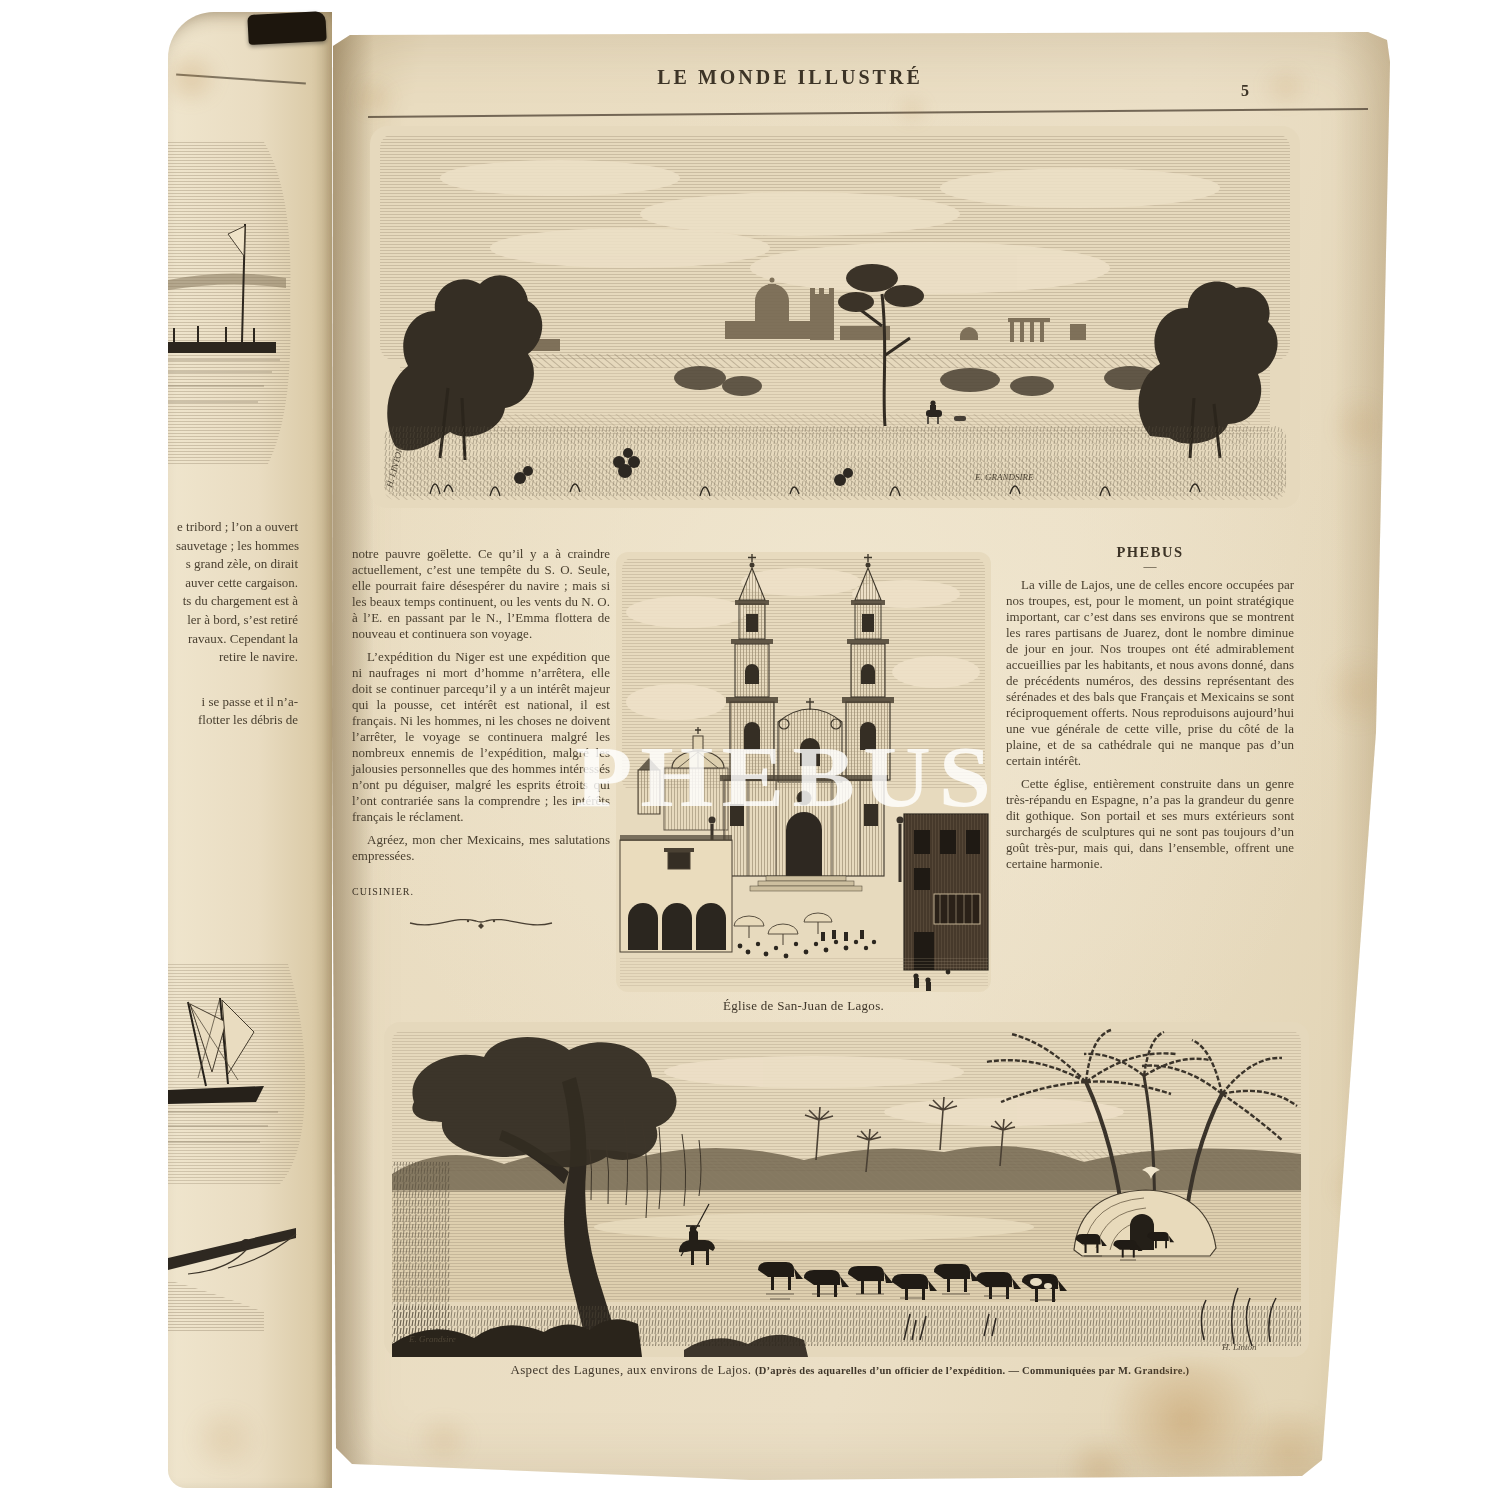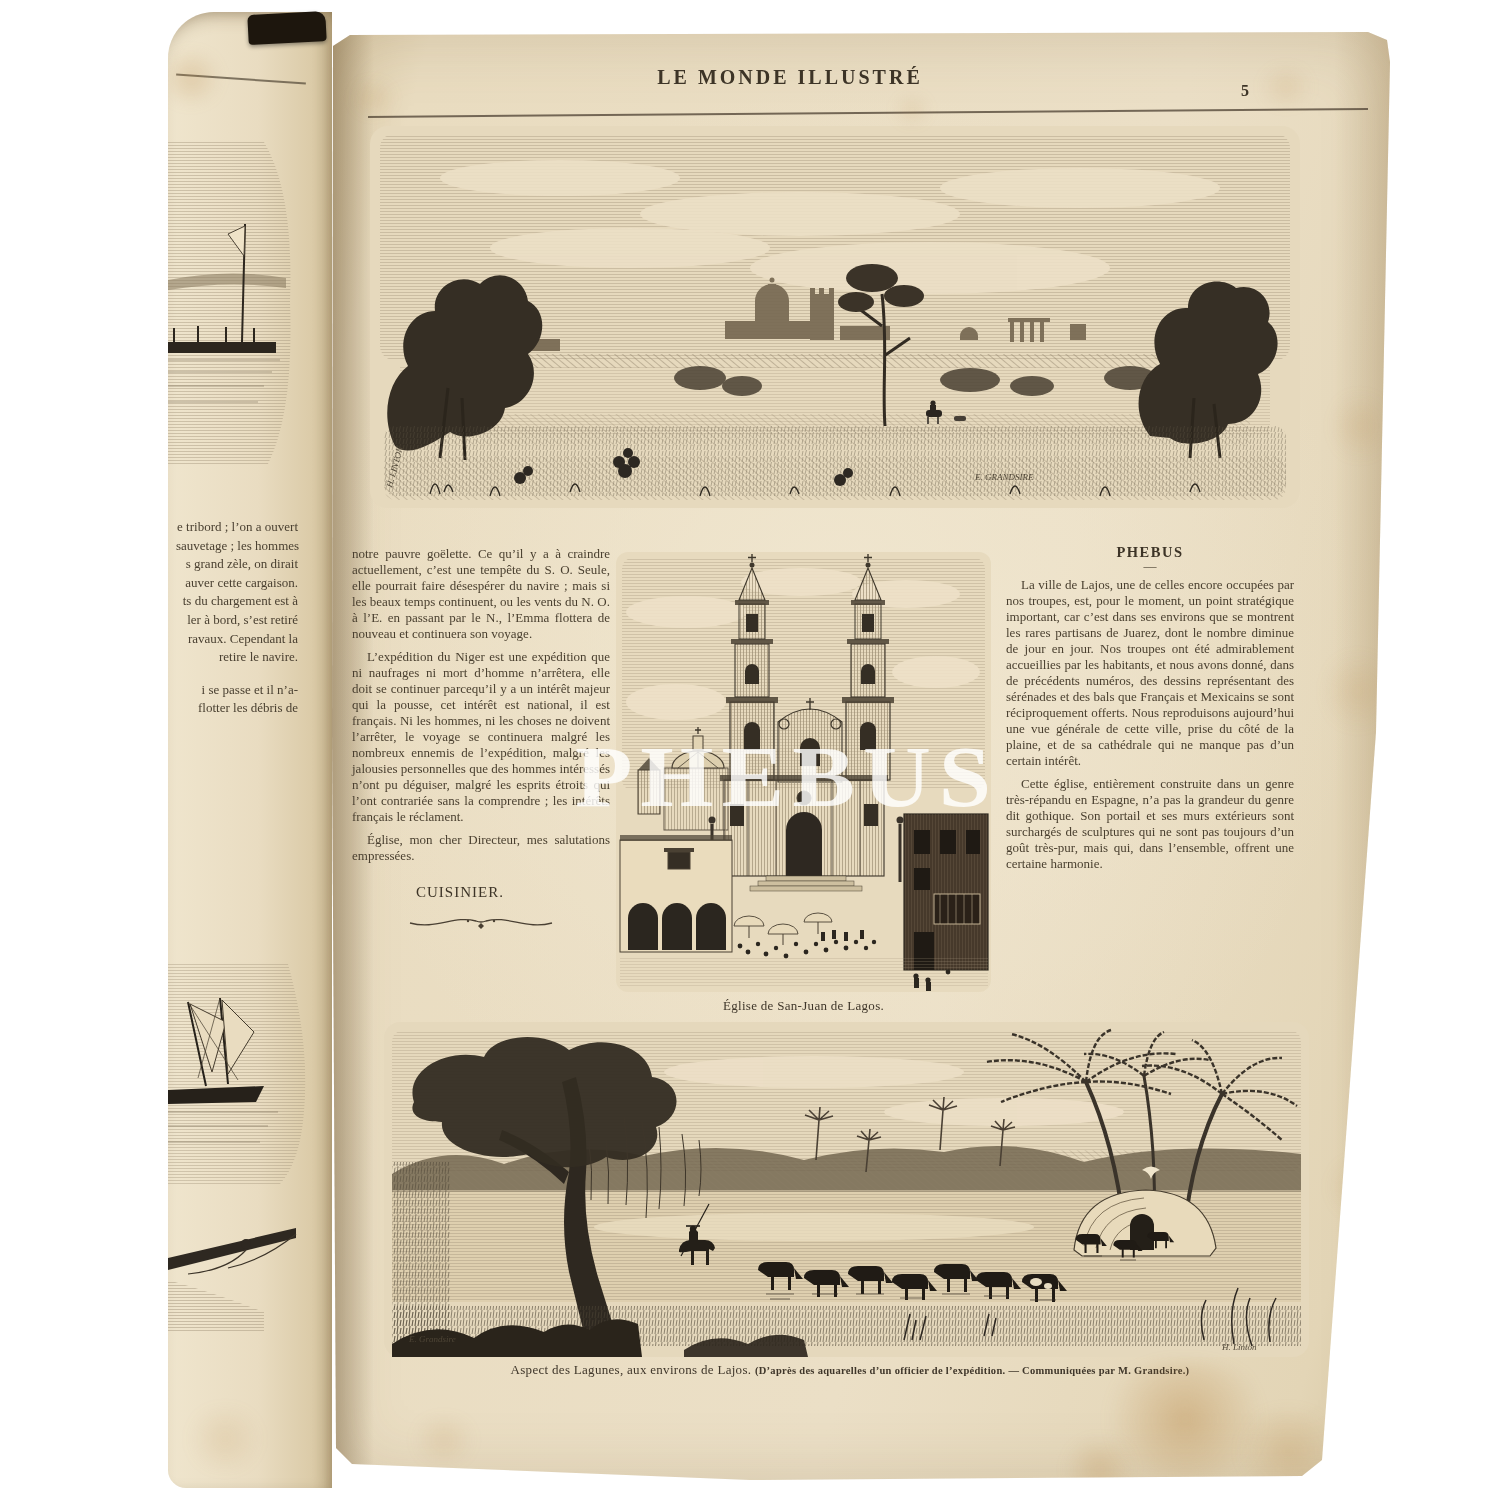--- a/index.html
+++ b/index.html
@@ -8,21 +8,21 @@
   
   .left-page{position:absolute;left:168px;top:12px;width:164px;height:1476px;
     background:linear-gradient(to right,#efe5cd 0%,#e9dcc1 55%,#dbcba8 88%,#cdbb95 100%);
     border-radius:46px 0 0 18px;overflow:hidden;
     box-shadow:inset 0 14px 18px -12px rgba(96,72,38,.45), inset -10px 0 16px -8px rgba(96,72,38,.40);}
   .left-rule{position:absolute;left:8px;top:66px;width:130px;height:2px;background:#5a4f3e;
     transform:rotate(4deg);opacity:.75;}
   .left-frag{position:absolute;right:34px;top:506px;width:122px;text-align:right;
     font-size:13px;line-height:18.6px;color:#4a4031;}
   .left-frag div{white-space:nowrap;}
-  .left-frag div.gap{margin-top:14px;}
+  .left-frag div.gap{margin-top:26px;}
   
   .binding{position:absolute;left:248px;top:13px;width:78px;height:30px;background:#1d160d;
     border-radius:6px 10px 4px 4px;transform:rotate(-3deg);
     box-shadow:0 2px 4px rgba(0,0,0,.4);}
   
   .main-page{position:absolute;left:330px;top:32px;width:1062px;height:1452px;
     background:
       radial-gradient(ellipse 70% 55% at 48% 42%, #f0e6cf 0%, rgba(240,230,207,0) 70%),
       linear-gradient(105deg,#ddcdab 0%, #e9dcc0 7%, #ebdfc6 60%, #e3d5b6 92%, #d6c5a0 100%);
     clip-path:polygon(3px 14px,20px 3px,1038px 0px,1057px 8px,1060px 30px,1046px 700px,992px 1428px,972px 1444px,420px 1448px,22px 1432px,6px 1416px,2px 700px);
@@ -45,21 +45,21 @@
   .cap{position:absolute;text-align:center;font-size:13px;color:#3f362a;letter-spacing:.3px;}
   .smallcaps{font-variant:small-caps;letter-spacing:1px;}
   .cap-detail{font-size:10.5px;font-weight:bold;}
   
   .page-col{position:absolute;font-size:13px;line-height:16px;text-align:justify;color:#493f2f;}
   .page-col p{margin:0 0 7px;text-indent:15px;}
   .page-col p.no-indent{text-indent:0;}
   .col-head{font-size:14.5px;font-weight:bold;text-align:center;letter-spacing:1.5px;
     text-indent:0 !important;margin-bottom:1px !important;color:#3d3427;}
   .col-dash{text-align:center;text-indent:0 !important;margin:0 0 6px !important;line-height:10px;}
-  .signoff{text-align:center;padding-right:42px;font-size:15px;letter-spacing:1px;
+  .signoff{text-align:left;padding-right:42px;font-size:10px;letter-spacing:1px;
     color:#3d3427;margin-top:20px;}
   .flourish{margin:14px auto 0;display:block;}
   
   .watermark{position:absolute;left:232px;top:698px;width:450px;text-align:center;
     font-size:94px;font-weight:bold;letter-spacing:8px;color:rgba(255,255,255,.82);
     transform:scaleY(.92);line-height:1;pointer-events:none;z-index:30;
     font-family:"Liberation Serif", serif;}
   
   .stain{position:absolute;border-radius:50%;filter:blur(7px);pointer-events:none;}
   .s-strong{background:radial-gradient(circle,rgba(178,126,58,.38) 0%,rgba(178,126,58,0) 70%);}
@@ -226,21 +226,21 @@
             <circle cx="158" cy="345" r="5"></circle>
         </g>
         <text transform="rotate(-75 22 362)" x="22" y="362" font-size="9" font-style="italic" fill="#4e4536">H. LINTON</text>
         <text x="605" y="354" font-size="9" font-style="italic" fill="#4e4536">E. GRANDSIRE</text>
       </svg>
     </div>
 
     <div class="page-col" style="left:22px;top:514px;width:258px;">
       <p class="no-indent">notre pauvre goëlette. Ce qu’il y a à craindre actuellement, c’est une tempête du S. O. Seule, elle pourrait faire désespérer du navire ; mais si les beaux temps continuent, ou les vents du N. O. à l’E. en passant par le N., l’Emma flottera de nouveau et continuera son voyage.</p>
       <p>L’expédition du Niger est une expédition que ni naufrages ni mort d’homme n’arrêtera, elle doit se continuer parcequ’il y a un intérêt majeur qui la pousse, cet intérêt est national, il est français. Ni les hommes, ni les choses ne doivent l’arrêter, le voyage se continuera malgré les nombreux ennemis de l’expédition, malgré les jalousies personnelles que des hommes intéressés n’ont pu déguiser, malgré les esprits étroits qui l’ont contrariée sans la comprendre ; les intérêts français le réclament.</p>
-      <p>Église, mon cher Directeur, mes salutations empressées.</p>
+      <p>Agréez, mon cher Mexicains, mes salutations empressées.</p>
       <div class="signoff">CUISINIER.</div>
       <svg class="flourish" width="150" height="18" viewBox="0 0 150 18">
         <path d="M4 9 C30 16 48 1 70 7 Q75 9 80 7 C102 1 120 16 146 9" stroke="#4a4033" stroke-width="1.3" fill="none"></path>
         <path d="M75 9 l3 3 -3 3 -3 -3 z" fill="#4a4033"></path>
         <circle cx="62" cy="7" r="1.2" fill="#4a4033"></circle>
           <circle cx="88" cy="7" r="1.2" fill="#4a4033"></circle>
       </svg>
     </div>
 
     <div class="ghost" style="left:300px;top:548px;width:90px;"></div>

